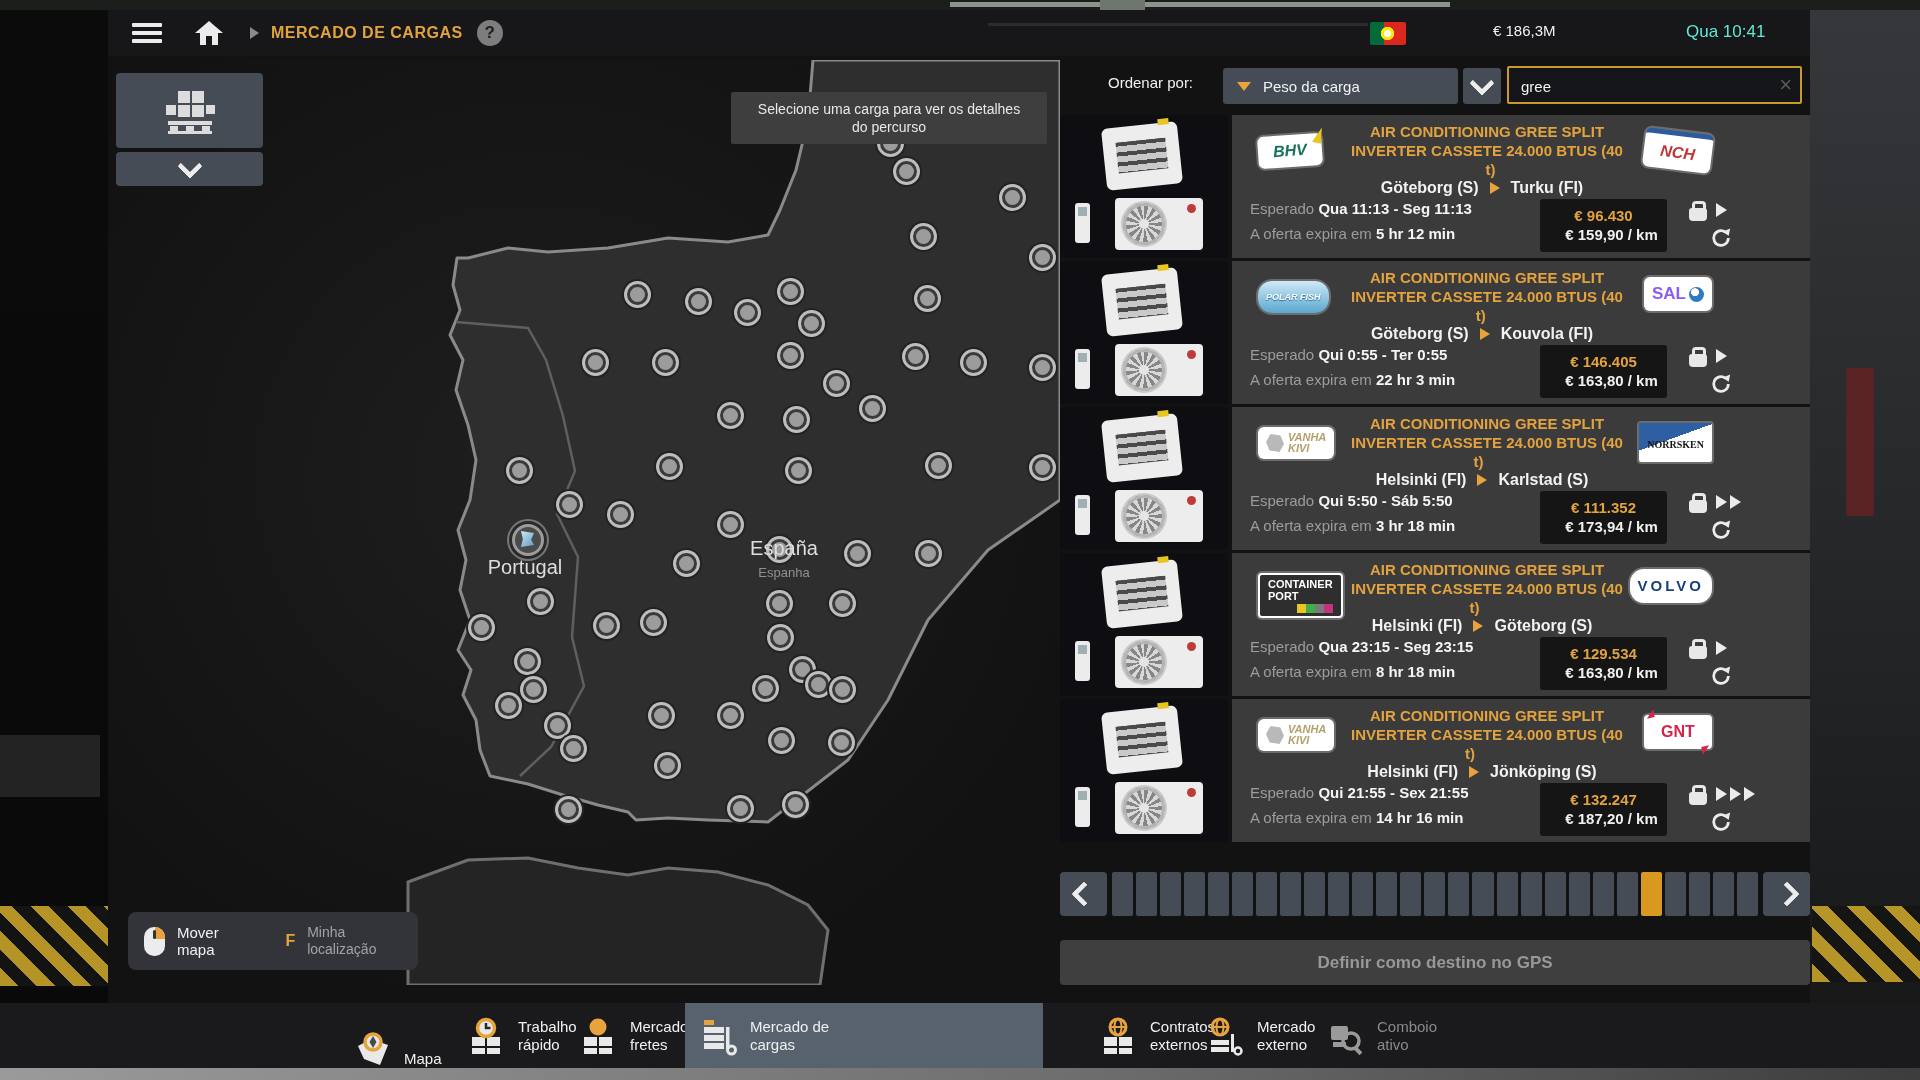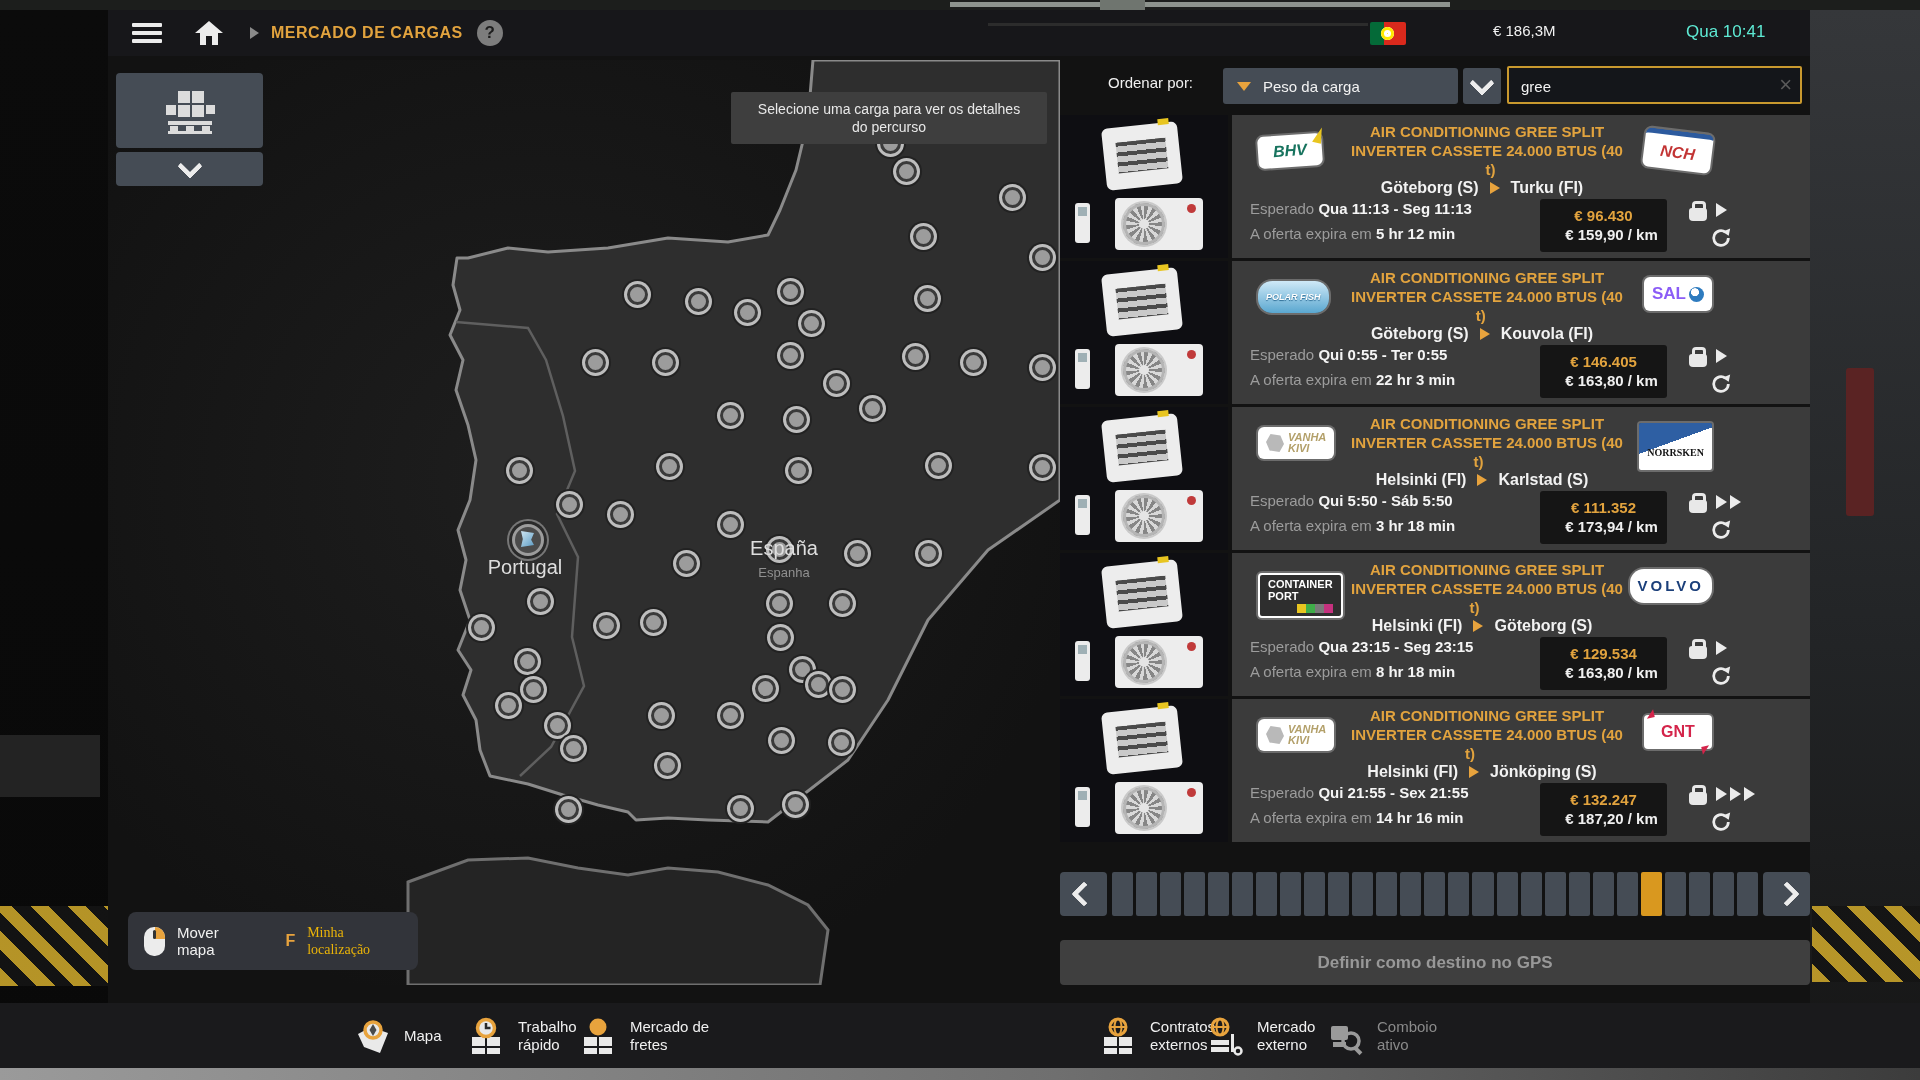--- a/index.html
+++ b/index.html
@@ -56,21 +56,21 @@
   .chev.down{transform:rotate(45deg) translate(-2px,-2px);}
   .chev.left{transform:rotate(135deg);}
   .chev.right{transform:rotate(-45deg);}
   .map-legend{position:absolute;left:20px;top:852px;width:290px;height:58px;background:#32343a;border-radius:8px;
           display:flex;align-items:center;gap:12px;padding:0 16px;box-sizing:border-box;}
   .mouse-icon{width:21px;height:29px;background:#ececec;border-radius:10px;position:relative;overflow:hidden;flex:none;}
   .mouse-icon::before{content:'';position:absolute;right:0;top:0;width:10px;height:12px;background:#e8a33d;}
   .mouse-icon::after{content:'';position:absolute;left:9px;top:3px;width:3px;height:9px;background:#333;border-radius:2px;}
   .legend-text{color:#f0f0f0;font-size:15px;}
   .legend-key{color:#e8a33d;font-weight:bold;font-size:16px;margin-left:14px;}
-  .legend-loc{color:#eab308;font-size:14px;line-height:17px;width:96px;font-family:Liberation Serif, serif;}
+  .legend-loc{color:#a3a3a3;font-size:14px;line-height:17px;width:96px;}
 
   
   .right-panel{left:1060px;top:60px;width:750px;height:925px;}
   .sort-label{position:absolute;left:48px;top:14px;color:#f0f0f0;font-size:15px;}
   .sort-dd{position:absolute;left:163px;top:8px;width:235px;height:36px;background:#454c55;border-radius:3px;
            display:flex;align-items:center;gap:12px;padding-left:14px;box-sizing:border-box;cursor:pointer;}
   .dd-tri{width:0;height:0;border-top:9px solid #e8a33d;border-left:7px solid transparent;border-right:7px solid transparent;}
   .sort-dd span{color:#f2f2f2;font-size:15px;}
   .sort-expand{position:absolute;left:403px;top:8px;width:38px;height:36px;background:#454c55;border-radius:3px;
            display:flex;align-items:center;justify-content:center;cursor:pointer;}
@@ -120,21 +120,21 @@
   .logo.to{right:98px;top:16px;min-width:52px;min-height:28px;}
   .logo.bhv{color:#17735e;font-style:italic;transform:rotate(-4deg);font-size:16px;}
   .logo.bhv::after{content:'';position:absolute;right:-2px;top:-6px;width:0;height:0;border-left:6px solid transparent;border-right:3px solid transparent;border-bottom:16px solid #e8c520;transform:rotate(18deg);}
   .logo.nch{color:#c23434;font-style:italic;transform:rotate(7deg);font-size:16px;border-top:5px solid #2c5a9e;}
   .logo.polarfish{background:linear-gradient(#cfe9f7,#5aa7d0);color:#fff;border-radius:14px;font-size:9px;line-height:9px;font-style:italic;text-shadow:0 1px 1px #2a6a93;}
   .logo.sal{color:#8b5cf6;font-size:17px;flex-direction:row;gap:3px;margin-left:20px;}
   .logo.sal::after{content:'';width:15px;height:15px;border-radius:50%;background:radial-gradient(circle at 40% 35%,#fff 28%,#2e7bbf 32%);}
   .logo.vanhakivi{color:#b3a06a;font-style:italic;font-size:11px;line-height:11px;flex-direction:row;gap:4px;text-align:left;}
   .logo.vanhakivi::before{content:'';width:18px;height:18px;background:#b9b9b9;clip-path:polygon(25% 0,80% 8%,100% 55%,75% 100%,20% 92%,0 45%);}
   .logo.norrsken{color:#141414;font-family:"Liberation Serif",serif;font-size:10px;line-height:10px;
-        background:linear-gradient(160deg,#2e5fa3 0 42%,#fff 42%);padding-top:16px;border-radius:2px;}
+        background:linear-gradient(160deg,#2e5fa3 0 42%,#fff 42%);padding-top:8px;border-radius:2px;}
   .logo.containerport{background:#2e2e2e;color:#fff;font-size:11px;line-height:12px;align-items:flex-start;border:2px solid #fff;border-radius:4px;}
   .logo.containerport::after{content:'';width:36px;height:9px;margin-top:2px;align-self:flex-end;
         background:linear-gradient(90deg,#e8c520 0 9px,#3fae49 9px 18px,#7a7a7a 18px 27px,#c5317e 27px 36px);}
   .logo.volvo{color:#1b3f7a;letter-spacing:3px;font-size:15px;border-radius:14px;}
   .logo.gnt{color:#d4244a;font-size:16px;border-radius:4px;}
   .logo.gnt::before{content:'';position:absolute;left:2px;top:-5px;width:0;height:0;border-bottom:8px solid #d4244a;border-left:8px solid transparent;transform:rotate(-12deg);}
   .logo.gnt::after{content:'';position:absolute;right:2px;bottom:-5px;width:0;height:0;border-top:8px solid #d4244a;border-right:8px solid transparent;transform:rotate(-12deg);}
 
   .pagination{position:absolute;left:0;top:812px;width:750px;height:44px;display:flex;gap:5px;}
   .page-btn{width:47px;background:#454c55;border-radius:4px;display:flex;align-items:center;justify-content:center;cursor:pointer;flex:none;}
@@ -561,21 +561,21 @@
           <div class="seg"></div>
         </div>
       <div class="page-btn">
           <div class="chev right"></div>
         </div>
     </div>
     <div class="gps-btn">Definir como destino no GPS</div>
   </div>
 
   <div class="abs navbar" id="navbar">
-      <div class="nav-item" style="left: 352px;">
+      <div class="nav-item" style="left: 352px; align-items: flex-end;">
         <span class="nav-icon"><svg width="42" height="40" viewBox="0 0 42 40">
             <path d="M6 18 L19 11 L36 17 L28 37 L12 31 Z" fill="#e9e9e9"></path>
             <circle cx="21" cy="14" r="8" fill="#e9e9e9" stroke="#e8a33d" stroke-width="3.5"></circle>
             <path d="M21 8 l3.5 6 -3.5 6 -3.5 -6 z" fill="#4a4a4a"></path>
           </svg></span>
         <span class="nav-label">Mapa</span>
       </div>
       <div class="nav-item" style="left: 466px;">
         <span class="nav-icon"><svg width="42" height="40" viewBox="0 0 42 40">
             <rect x="6" y="21" width="13" height="9" fill="#e9e9e9"></rect>
@@ -591,20 +591,32 @@
       <div class="nav-item" style="left: 578px;">
         <span class="nav-icon"><svg width="42" height="40" viewBox="0 0 42 40">
             <rect x="6" y="21" width="13" height="9" fill="#e9e9e9"></rect>
             <rect x="21" y="21" width="13" height="9" fill="#e9e9e9"></rect>
             <rect x="6" y="32" width="13" height="6" fill="#e9e9e9"></rect>
             <rect x="21" y="32" width="13" height="6" fill="#e9e9e9"></rect>
             <circle cx="20" cy="11" r="8.5" fill="#e8a33d"></circle>
           </svg></span>
         <span class="nav-label">Mercado de
 fretes</span>
+      </div>
+      <div class="nav-item active" style="left: 685px; width: 358px; padding-left: 13px; box-sizing: border-box;">
+        <span class="nav-icon"><svg width="42" height="40" viewBox="0 0 42 40">
+            <rect x="6" y="4" width="10" height="5" fill="#e8a33d"></rect>
+            <rect x="6" y="11" width="20" height="6" fill="#e9e9e9"></rect>
+            <rect x="6" y="19" width="20" height="6" fill="#e9e9e9"></rect>
+            <rect x="6" y="27" width="20" height="6" fill="#e9e9e9"></rect>
+            <rect x="28" y="11" width="3.5" height="22" fill="#e9e9e9"></rect>
+            <circle cx="33.5" cy="34" r="4" fill="none" stroke="#e9e9e9" stroke-width="3"></circle>
+          </svg></span>
+        <span class="nav-label">Mercado de
+cargas</span>
       </div>
       <div class="nav-item" style="left: 1098px;">
         <span class="nav-icon"><svg width="42" height="40" viewBox="0 0 42 40">
             <rect x="6" y="21" width="13" height="9" fill="#e9e9e9"></rect>
             <rect x="21" y="21" width="13" height="9" fill="#e9e9e9"></rect>
             <rect x="6" y="32" width="13" height="6" fill="#e9e9e9"></rect>
             <rect x="21" y="32" width="13" height="6" fill="#e9e9e9"></rect>
             <circle cx="20" cy="11" r="8" fill="none" stroke="#e8a33d" stroke-width="3"></circle>
             <ellipse cx="20" cy="11" rx="3.5" ry="8" fill="none" stroke="#e8a33d" stroke-width="2"></ellipse>
             <line x1="12" y1="11" x2="28" y2="11" stroke="#e8a33d" stroke-width="2"></line>

